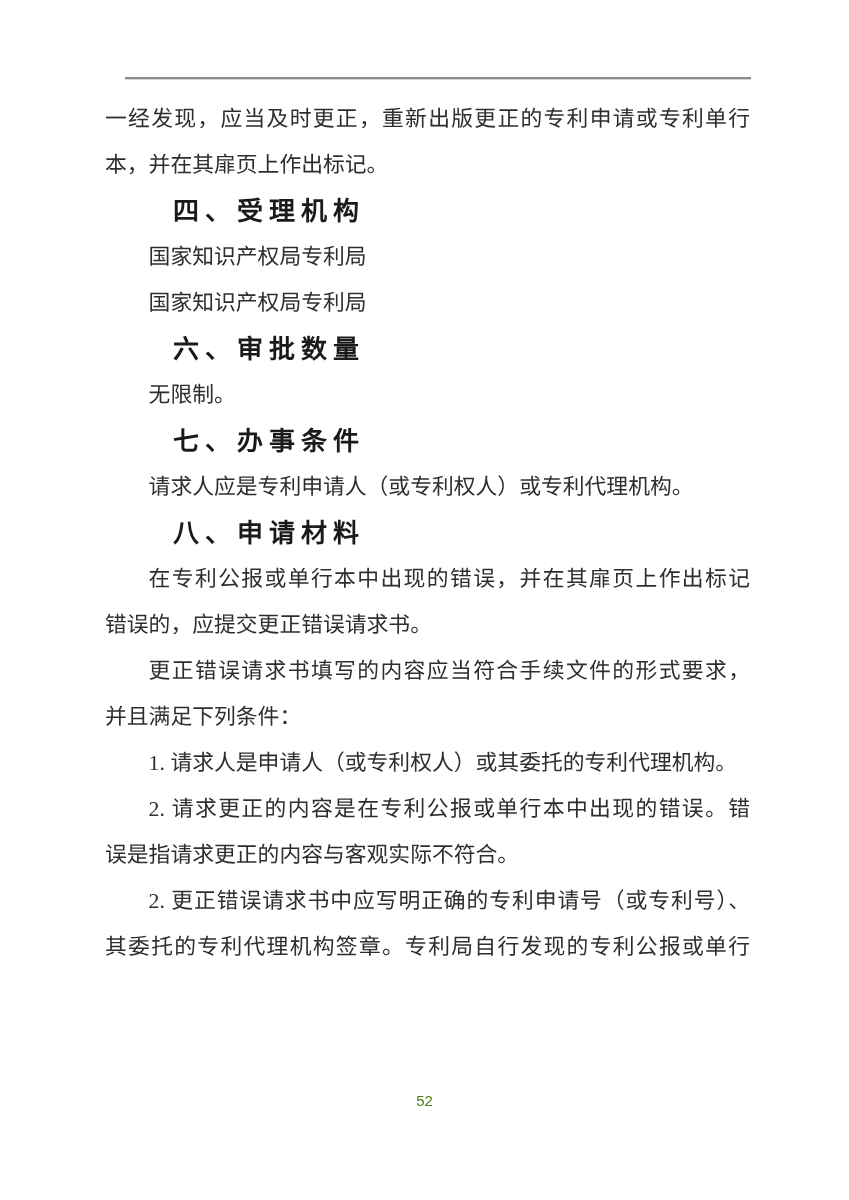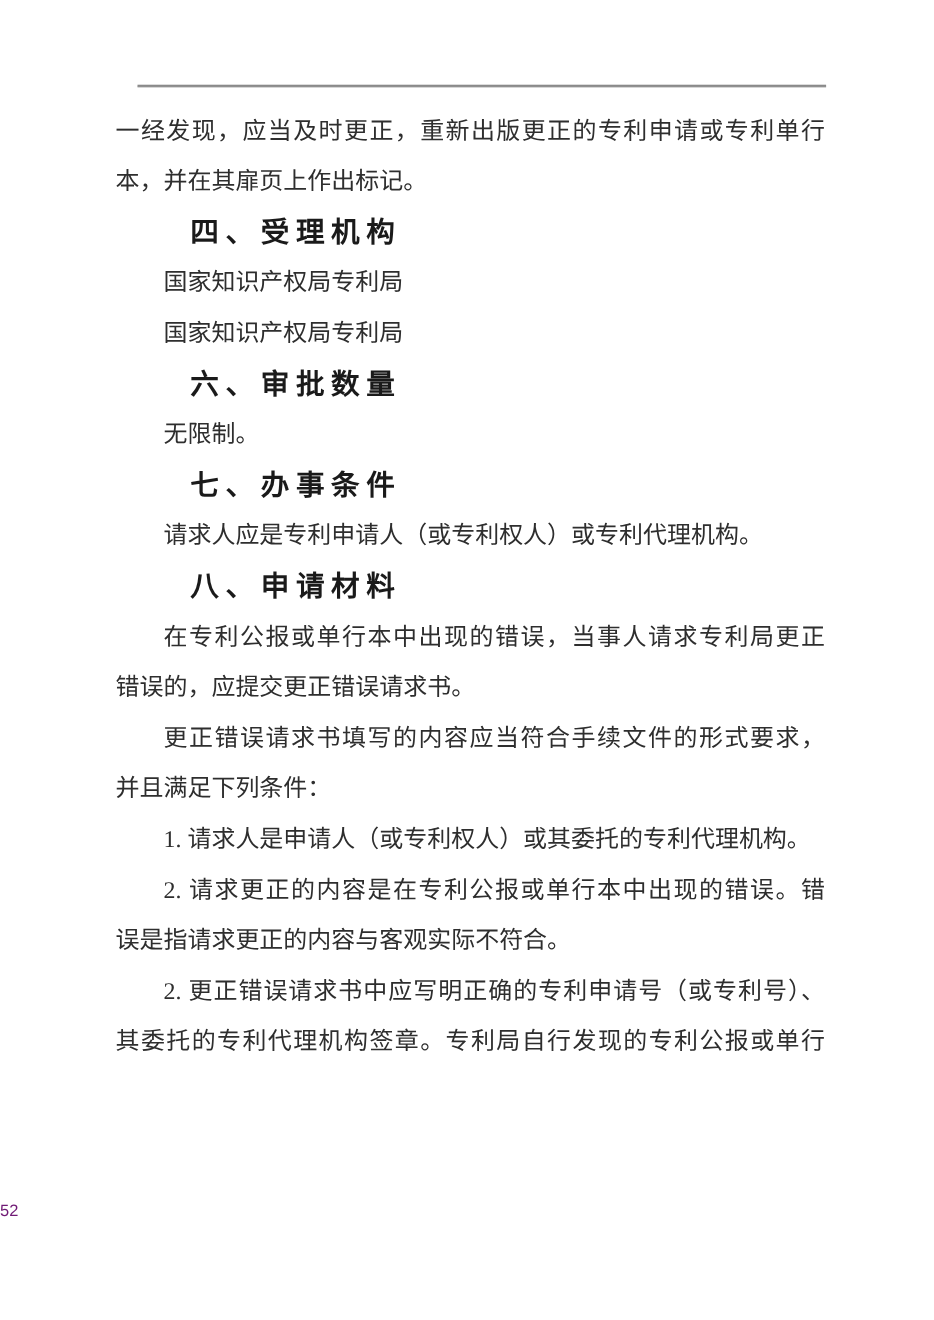--- a/index.html
+++ b/index.html
@@ -50,23 +50,24 @@
     font-size: 26px;
     letter-spacing: 6px;
     color: var(--heading-color);
     margin-left: 68px;
     line-height: 46px;
   }
   .page-number {
     position: absolute;
     left: 0; top: 1092px;
     width: 100%;
+    text-align: center;
     font-family: "Liberation Sans", "DejaVu Sans", sans-serif;
     font-size: 15px;
-    color: #701a75;
+    color: #4d7c0f;
   }
 </style>
 </head>
 <body>
 
 <div class="sheet">
   <div class="header-rule"></div>
   <div class="content">
       <div class="para">
         <span class="line fill">一经发现，应当及时更正，重新出版更正的专利申请或专利单行</span>
@@ -82,21 +83,21 @@
       <div class="heading">六、审批数量</div>
       <div class="para">
         <span class="line last indent">无限制。</span>
       </div>
       <div class="heading">七、办事条件</div>
       <div class="para">
         <span class="line last indent">请求人应是专利申请人（或专利权人）或专利代理机构。</span>
       </div>
       <div class="heading">八、申请材料</div>
       <div class="para">
-        <span class="line fill indent">在专利公报或单行本中出现的错误，当事人请求专利局更正</span>
+        <span class="line fill indent">在专利公报或单行本中出现的错误，并在其扉页上作出标记</span>
         <span class="line last">错误的，应提交更正错误请求书。</span>
       </div>
       <div class="para">
         <span class="line fill indent">更正错误请求书填写的内容应当符合手续文件的形式要求，</span>
         <span class="line last">并且满足下列条件：</span>
       </div>
       <div class="para">
         <span class="line last indent">1. 请求人是申请人（或专利权人）或其委托的专利代理机构。</span>
       </div>
       <div class="para">

